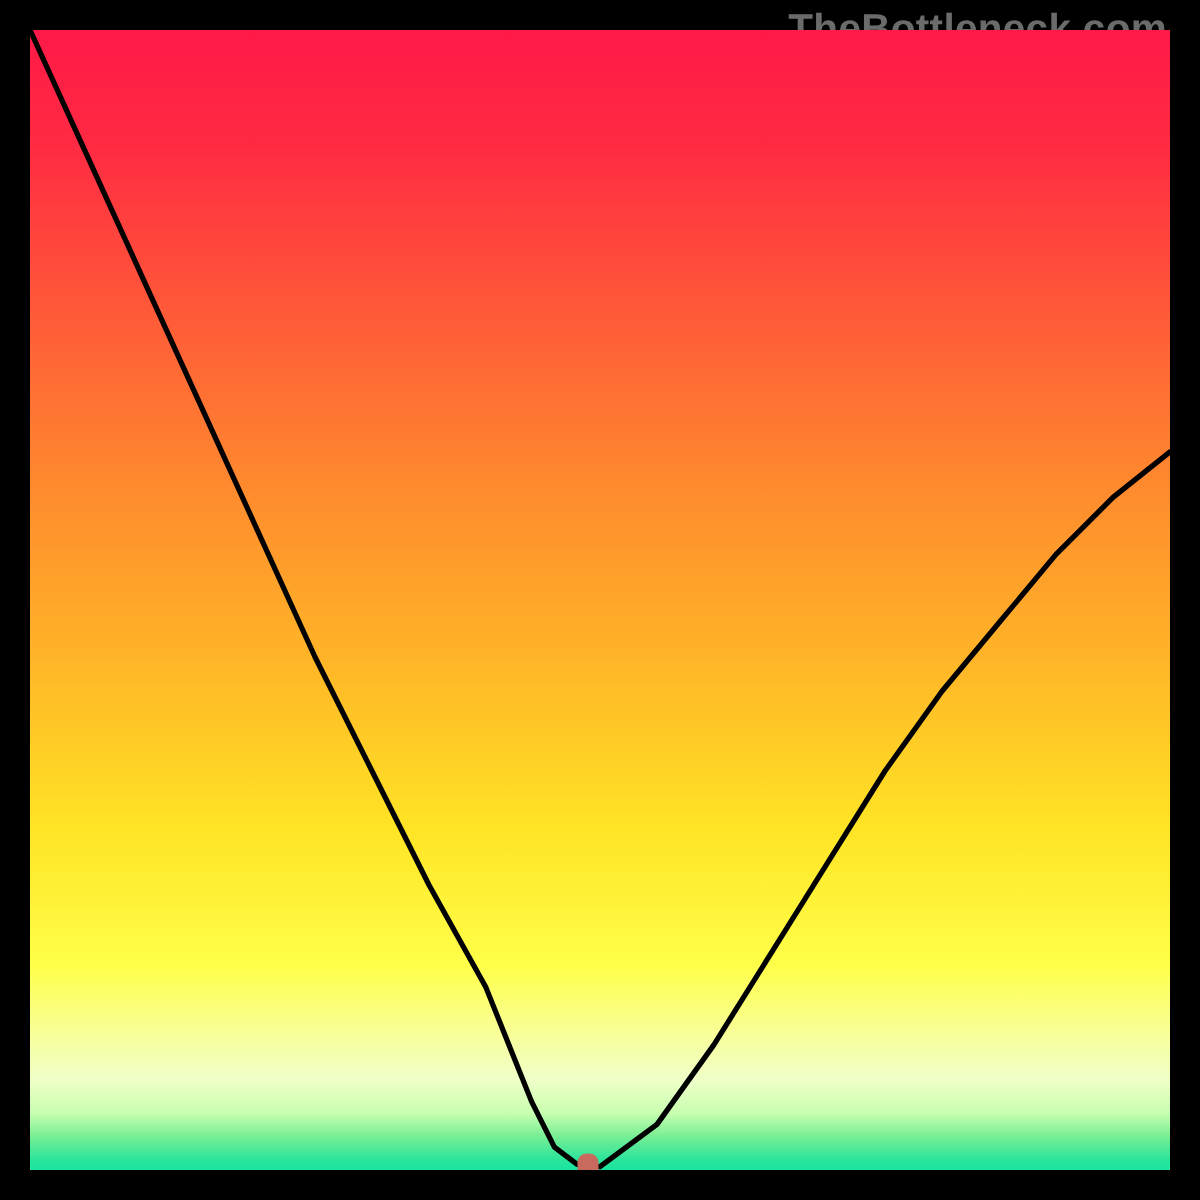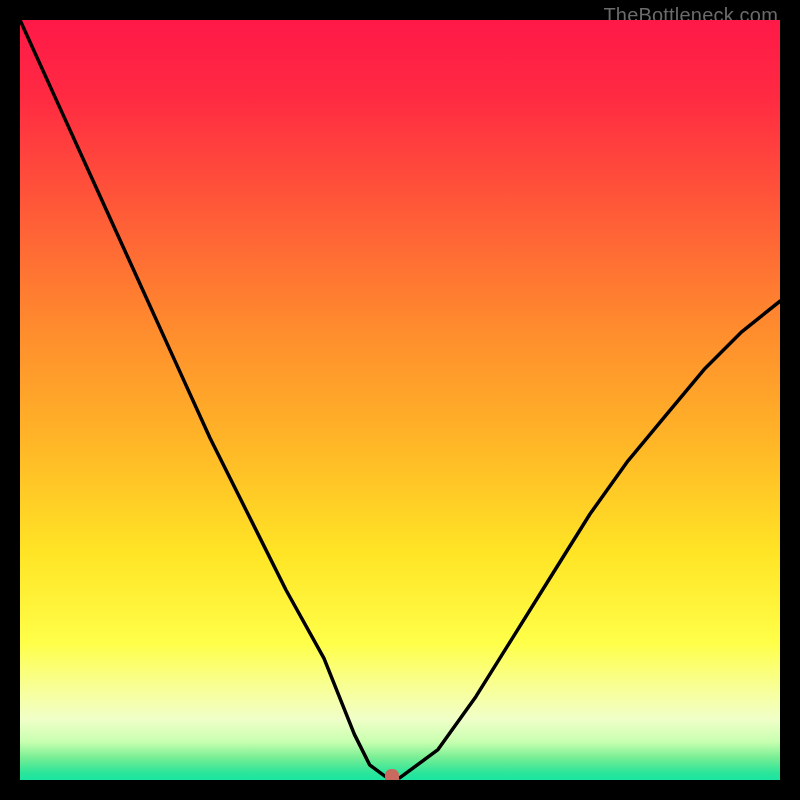--- a/index.html
+++ b/index.html
@@ -41,22 +41,22 @@
     width: 14px;
     height: 18px;
     border-radius: 6px;
     transform: translate(-50%, -50%);
   }
   .watermark {
     position: absolute;
     top: 4px;
     right: 22px;
     color: #6b6b6b;
-    font-size: 20px;
-    font-weight: 400;
+    font-size: 27px;
+    font-weight: 700;
     letter-spacing: 0.2px;
   }
 </style>
 </head>
 <body>
 
 <div class="outer">
   <div class="watermark">TheBottleneck.com</div>
   <div class="plot">
     <svg class="gradient" viewBox="0 0 760 760" preserveAspectRatio="none">

